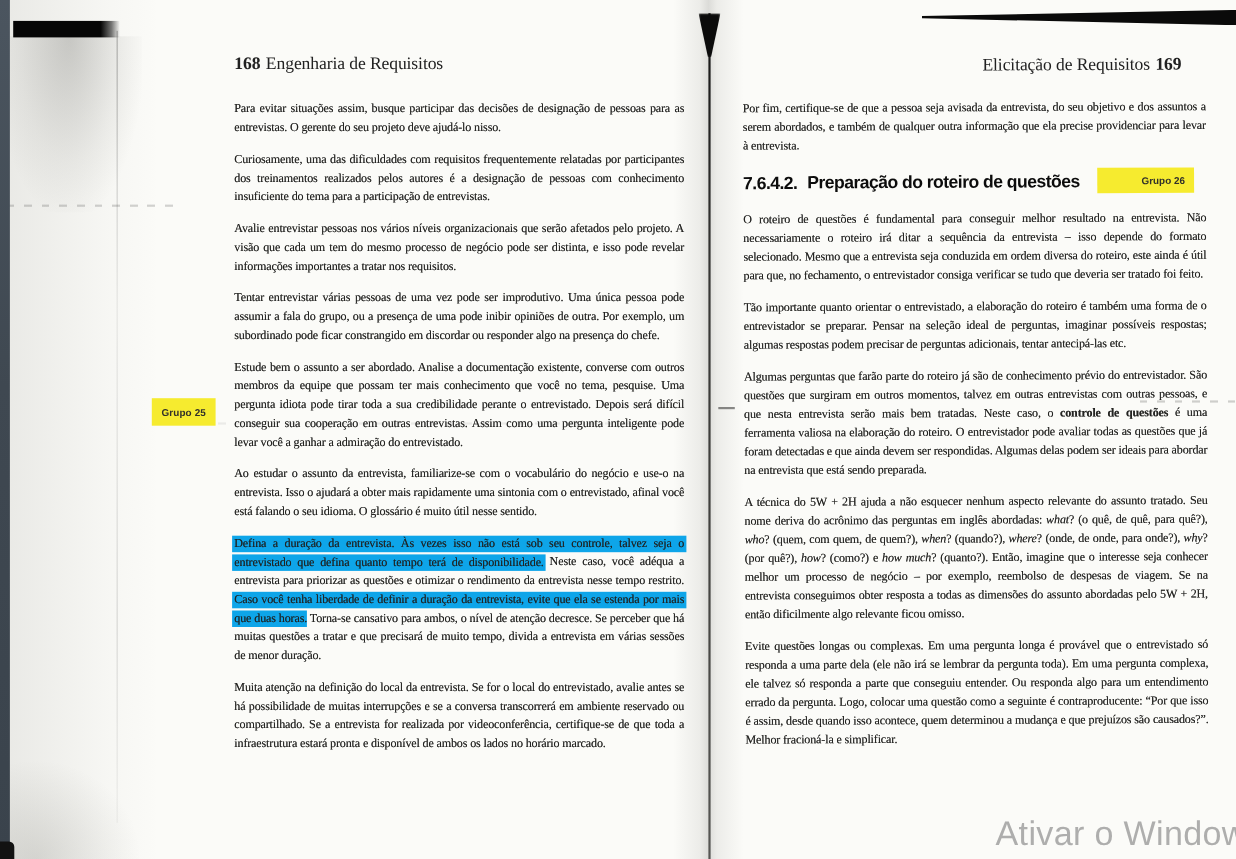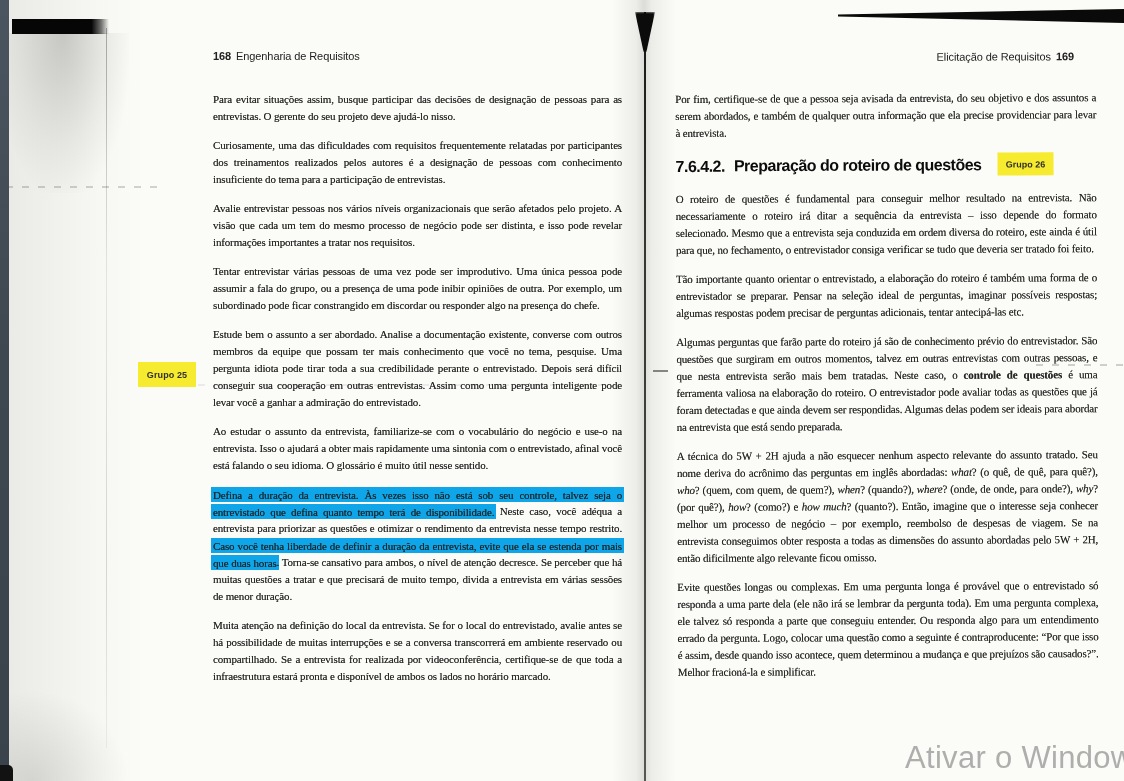--- a/index.html
+++ b/index.html
@@ -40,21 +40,21 @@
   .dash-line { position: absolute; height: 2px; z-index: 2;
     background: repeating-linear-gradient(90deg, rgba(0,0,0,0.30) 0 7px, rgba(0,0,0,0) 7px 16px); }
   .dash-a { left: 6px; top: 186px; width: 152px; opacity: 0.55; }
   .dash-b { left: 1036px; top: 364px; width: 88px; opacity: 0.6; }
   .dash-c { left: 150px; top: 384px; width: 468px; opacity: 0.22; }
   .dash-d { left: 653px; top: 370px; width: 15px; height: 2px; background: rgba(0,0,0,0.45); opacity: 1; }
 
   
   .page-header {
     position: absolute; z-index: 5;
-    font-family: Liberation Sans, sans-serif; font-size: 11px;
+    font-family: Liberation Serif, serif; font-size: 16px;
     color: #212121; letter-spacing: -0.1px;
   }
   .hdr-left { left: 213px; top: 50px; }
   .hdr-right { right: 22px; top: 5px; text-align: right; }
   .pg-num { font-weight: bold; }
   .hdr-left .pg-num { margin-right: 5px; }
   .hdr-right .pg-num { margin-left: 5px; }
 
   
   .text-col { position: absolute; z-index: 5; }
@@ -84,21 +84,21 @@
   .sec-num { margin-right: 9px; }
 
   
   .chip {
     display: inline-flex; align-items: center; justify-content: center;
     background: #f6eb2f; color: #31312a;
     font-family: "Liberation Sans", sans-serif; font-size: 9px; font-weight: bold;
     letter-spacing: 0.1px;
   }
   .chip-25 { position: absolute; left: 138px; top: 362px; width: 58px; height: 25px; z-index: 6; }
-  .chip-inline { width: 56px; height: 23px; margin-left: 16px; vertical-align: 3px; letter-spacing: 0; }
+  .chip-inline { width: 56px; height: 23px; margin-left: 16px; vertical-align: 3px; letter-spacing: 0; padding-left: 32px; }
 
   
   .watermark {
     position: absolute; left: 905px; top: 740px; z-index: 7; white-space: nowrap;
     font-family: "Liberation Sans", sans-serif; font-size: 31px;
     color: rgba(148,148,148,0.75); letter-spacing: 0.3px;
   }
 </style>
 </head>
 <body>

